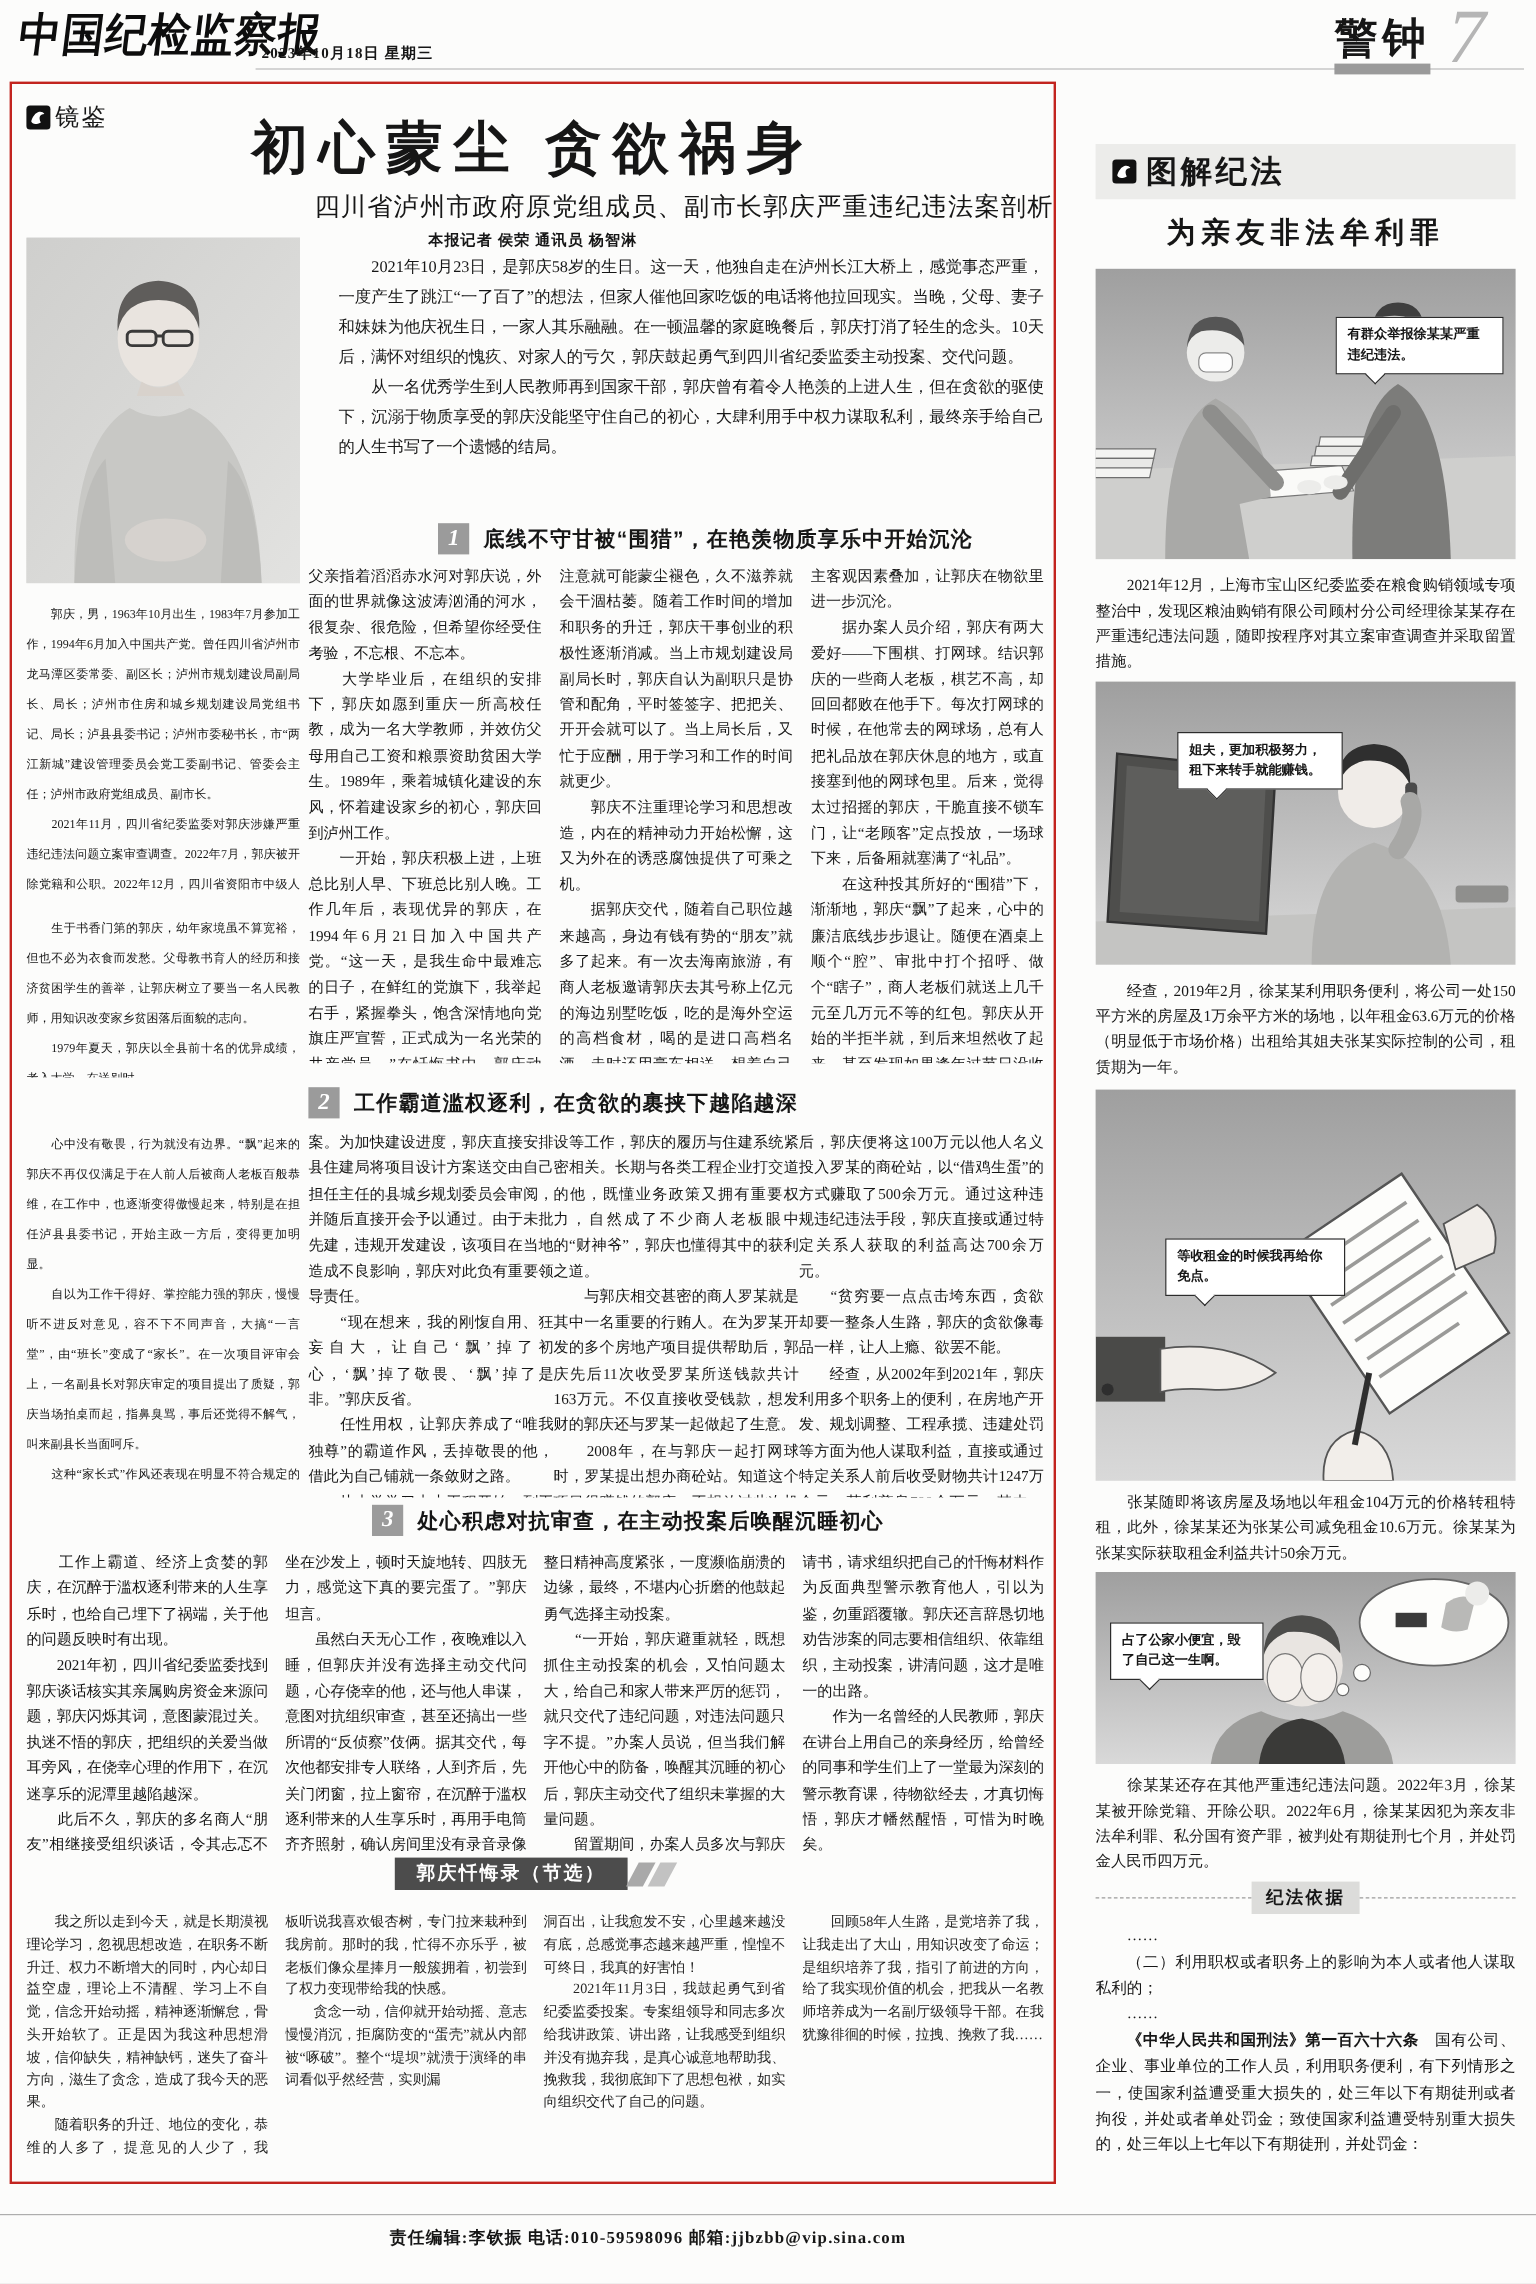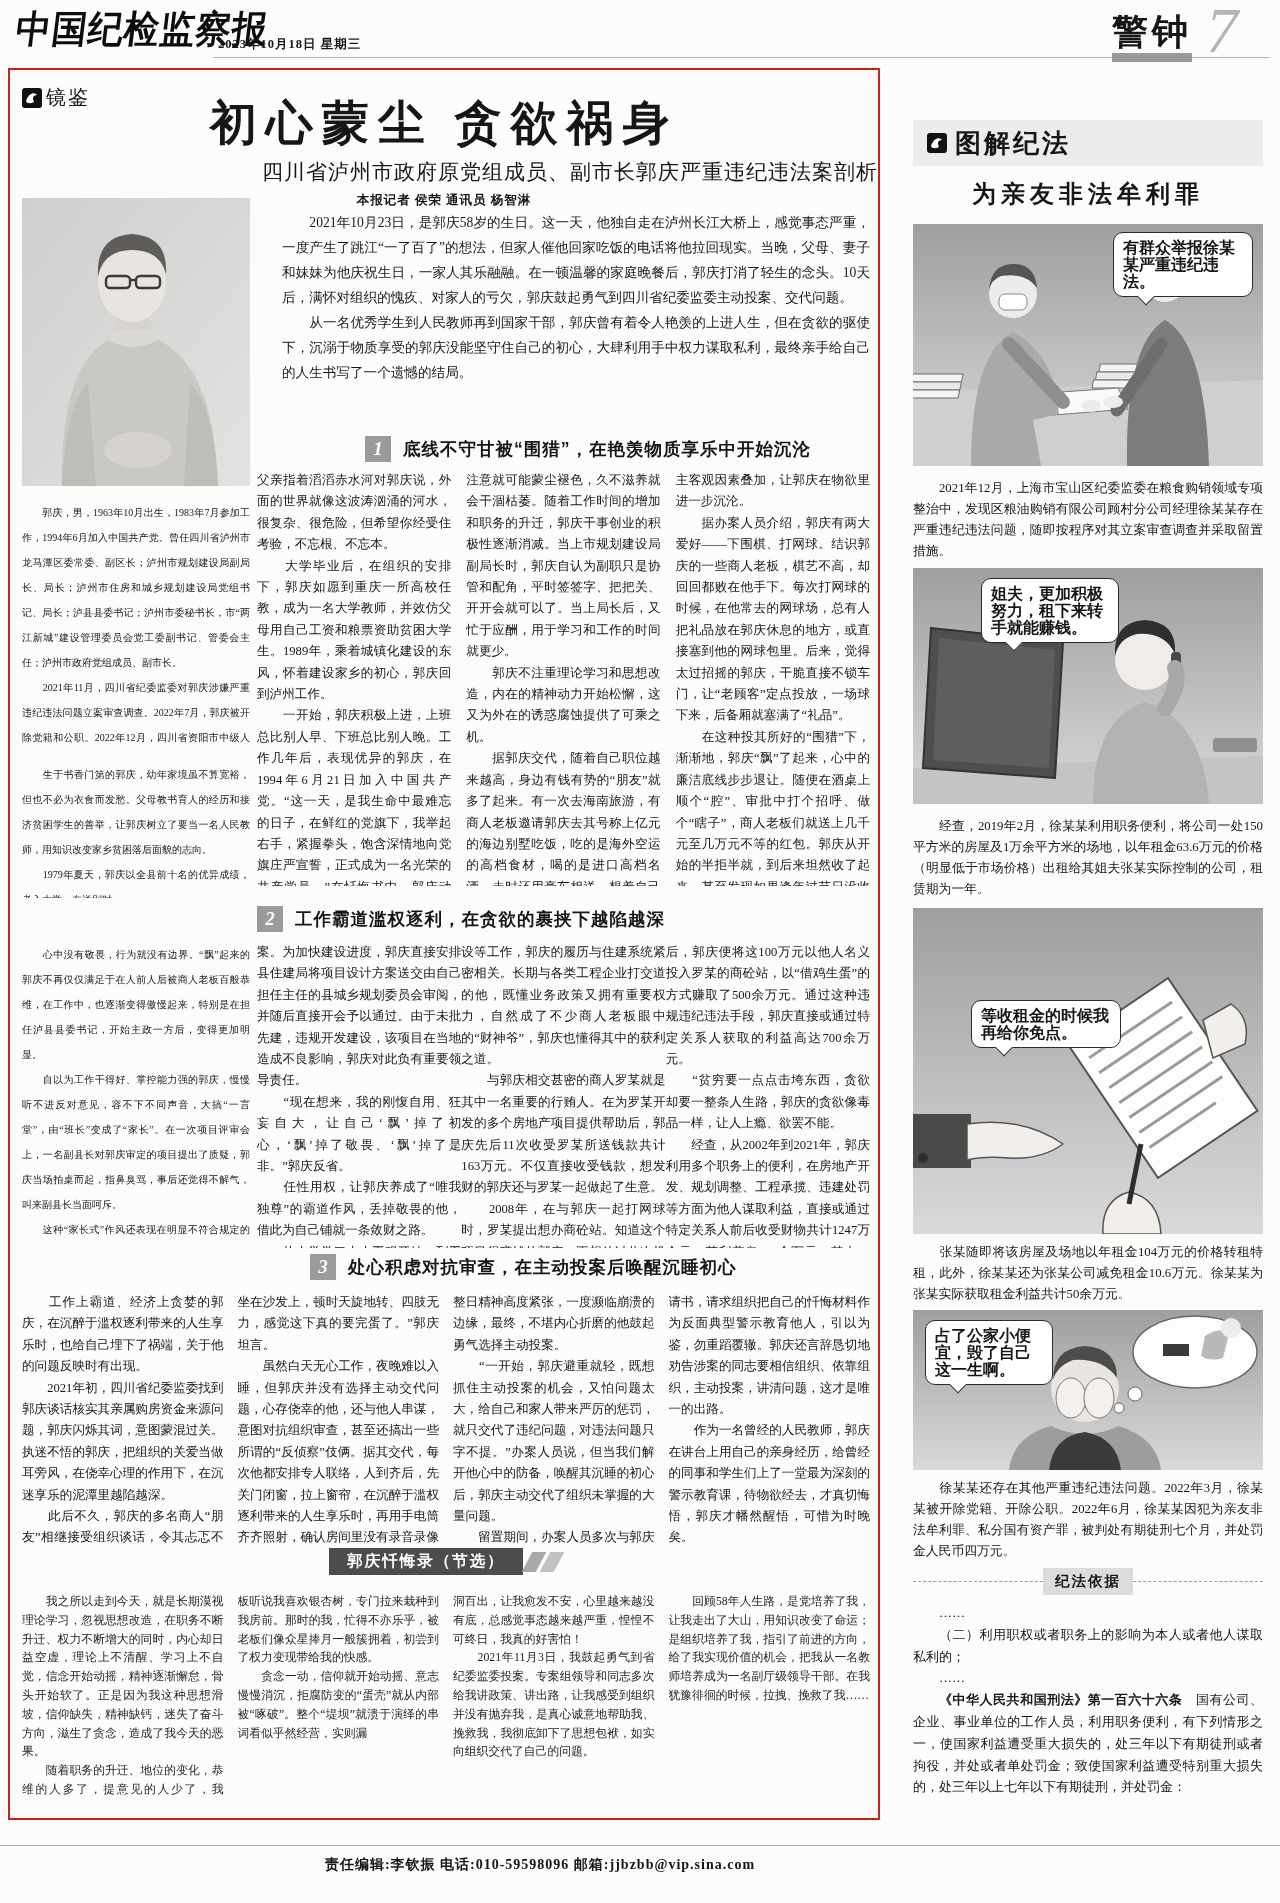--- a/index.html
+++ b/index.html
@@ -47,23 +47,23 @@
   .chev+.chev{background:#c2c2c2;}
   .grid4c{left:12px;top:1522px;width:848px;height:204px;display:grid;grid-template-columns:1fr 1fr 1fr 1fr;column-gap:14px;}
   .conf{font-size:11.8px;line-height:18.8px;color:#242424;}
   
   .sidebar{left:905px;top:110px;width:366px;height:1745px;}
   .sbhead{left:8px;top:10px;width:350px;height:46px;background:#ececea;display:flex;align-items:center;
           gap:8px;padding-left:14px;box-sizing:border-box;font-size:26px;letter-spacing:3px;font-weight:700;}
   .sbtitle{left:0;top:68px;width:100%;text-align:center;font-size:24px;font-weight:900;letter-spacing:5px;}
   .panel{left:8px;width:350px;background:linear-gradient(180deg,#9f9f9f,#d9d9d9);overflow:hidden;}
   .panel svg{position:absolute;left:0;top:0;}
-  .bubble{position:absolute;background:#fff;border:1.5px solid #2c2c2c;border-radius:10px;
-          font-family:"Liberation Sans","DejaVu Sans",sans-serif;font-weight:bold;font-size:16px;
-          line-height:17px;padding:6px 9px;z-index:3;}
+  .bubble{position:absolute;background:#fff;border:1.5px solid #2c2c2c;border-radius:0;
+          font-family:"Liberation Sans","DejaVu Sans",sans-serif;font-weight:bold;font-size:11px;
+          line-height:17px;padding:6px 9px;z-index:3;margin-top:32px;}
   .bubble:after{content:'';position:absolute;bottom:-7px;left:26px;width:11px;height:11px;background:#fff;
           border-right:1.5px solid #2c2c2c;border-bottom:1.5px solid #2c2c2c;transform:rotate(45deg);}
   .sbtext{left:8px;width:350px;font-size:12.8px;line-height:21px;text-align:justify;
           white-space:pre-wrap;overflow:hidden;}
   .divider{left:8px;top:1458px;width:350px;display:flex;align-items:center;}
   .divider .dl{flex:1;border-top:1.5px dashed #9a9a9a;}
   .divider .lbl{background:#dcdcda;padding:4px 12px;font-size:14.5px;font-weight:bold;letter-spacing:2px;
           font-family:"Liberation Sans","DejaVu Sans",sans-serif;text-align:center;}
   .laws{left:8px;top:1492px;width:350px;height:252px;font-size:13px;line-height:21.8px;text-align:justify;overflow:hidden;}
   .laws p{margin:0;text-indent:2em;}

